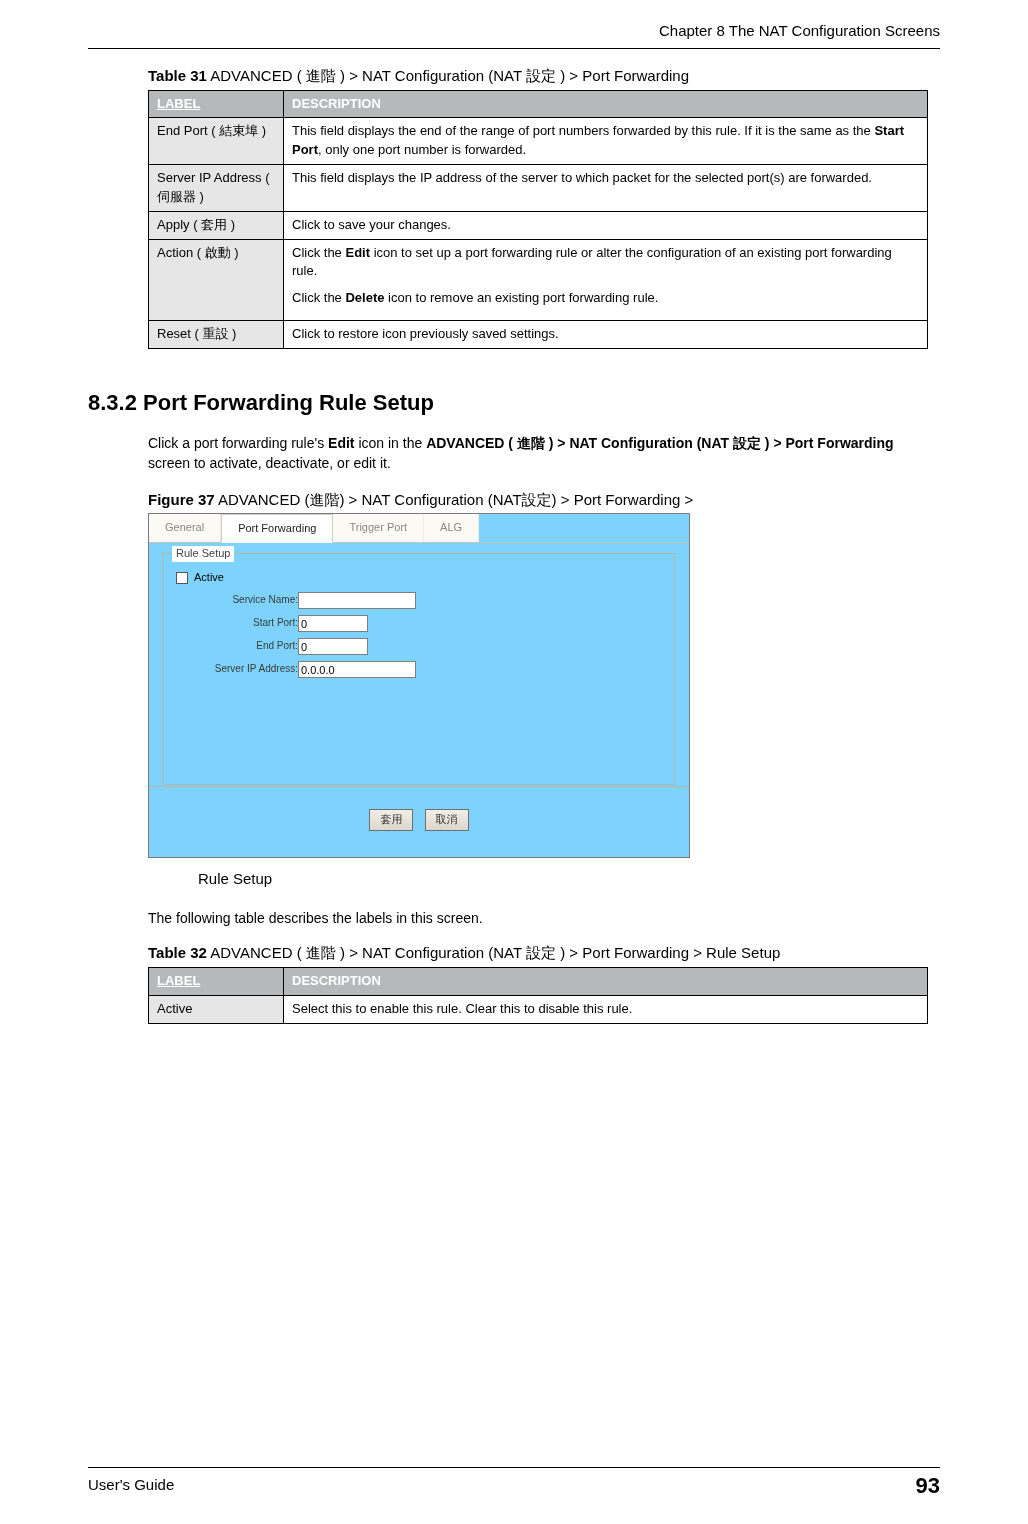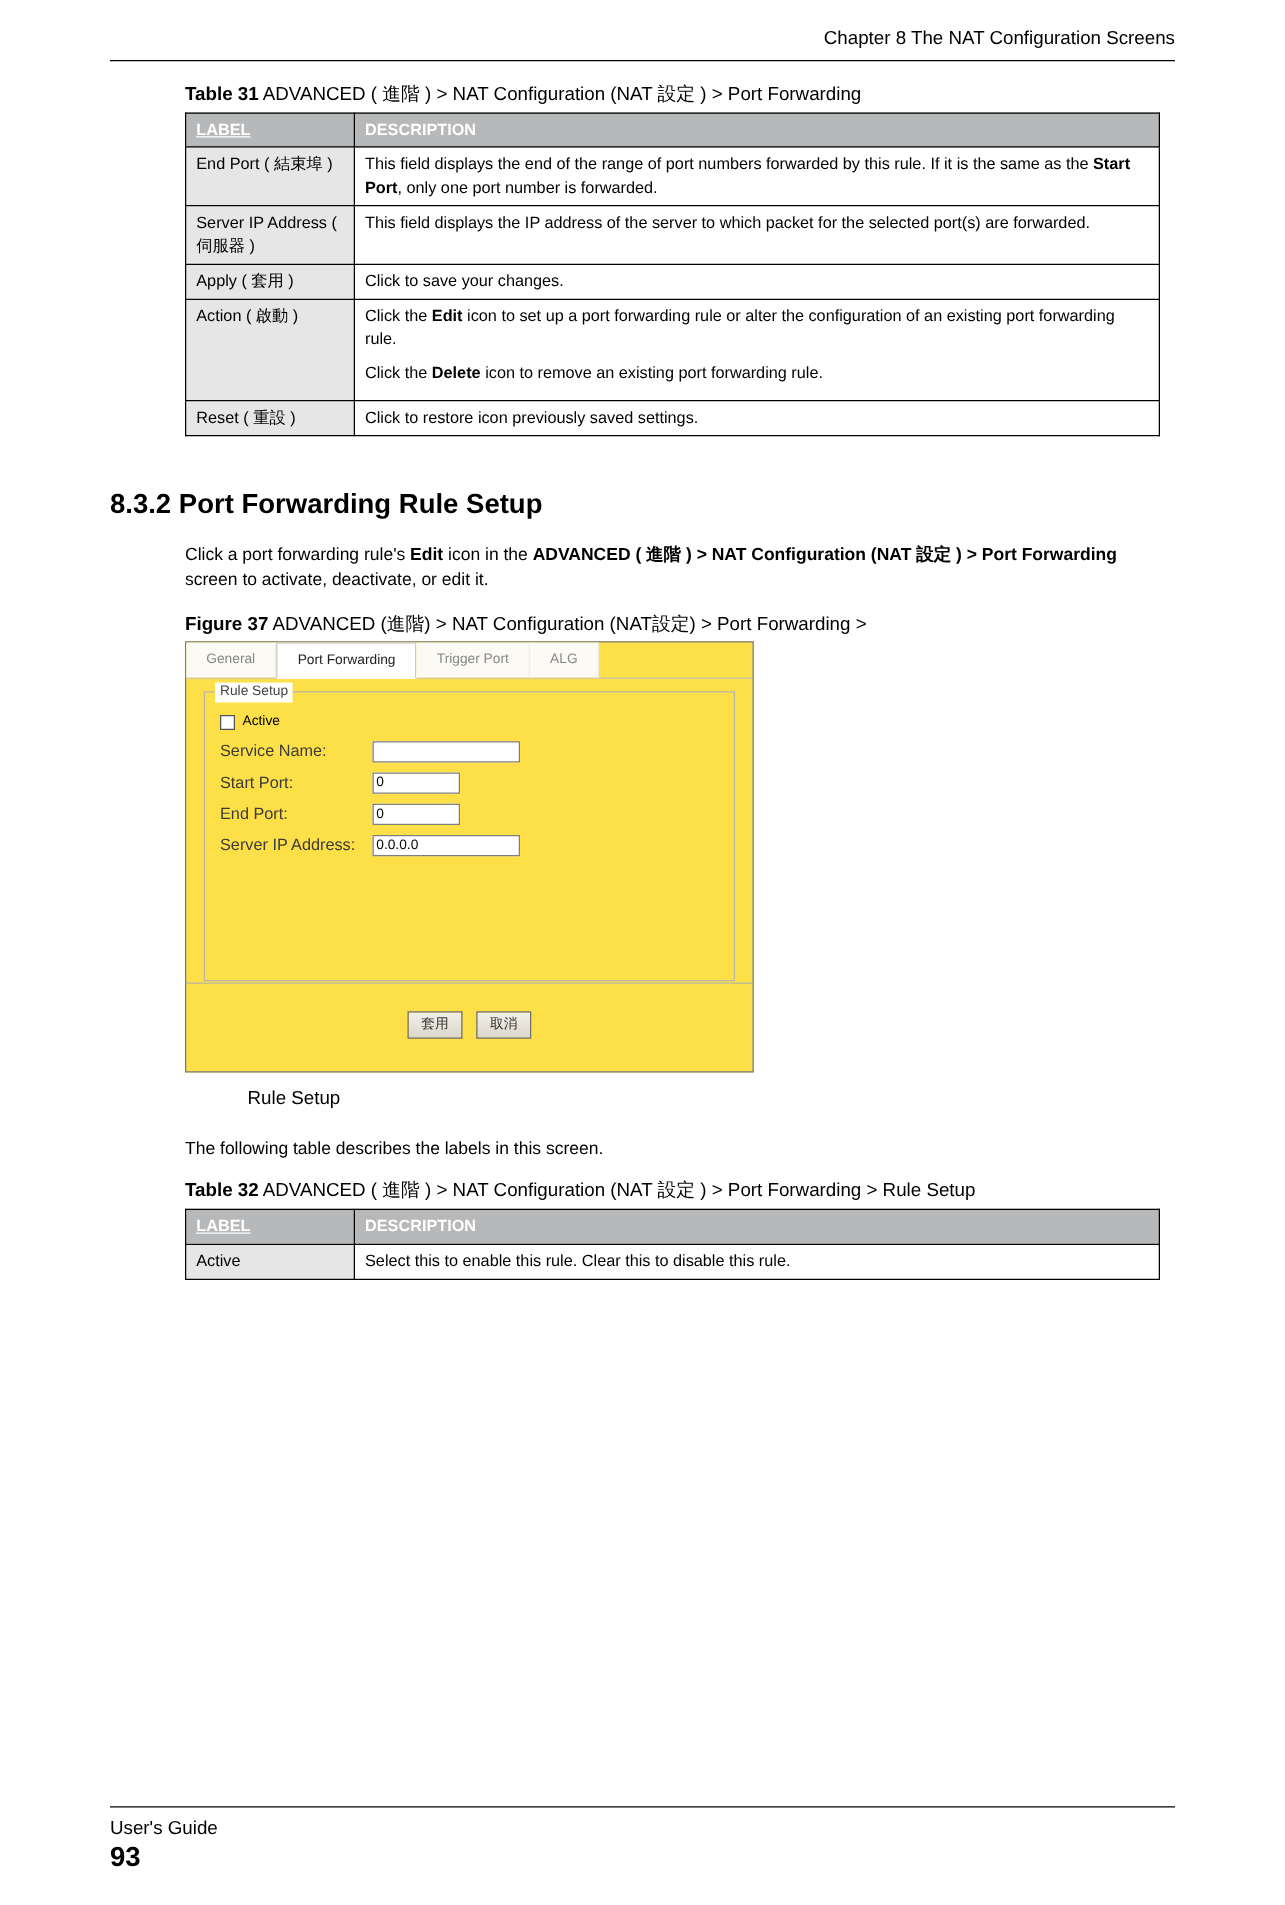--- a/index.html
+++ b/index.html
@@ -65,25 +65,25 @@
     p.fig-caption {
       font-family: Arial, Helvetica, sans-serif;
       font-size: 15px;
       margin-left: 60px;
       margin-top: 16px;
       margin-bottom: 2px;
     }
     p.fig-caption .num { font-weight: bold; }
     
     .ui-window {
-      width: 455px;
+      width: 542px;
       height: 345px;
       margin-left: 60px;
       border: 1px solid #7a7a7a;
-      background: #fde047;
+      background: #7dd3fc;
       font-family: Tahoma, Verdana, sans-serif;
       font-size: 11px;
       position: relative;
     }
     .ui-tabs {
       display: flex;
       border-bottom: 1px solid #c7c2b8;
     }
     .ui-tab {
       padding: 6px 16px 5px 16px;
@@ -110,21 +110,21 @@
     }
     .fieldset-legend {
       position: absolute;
       top: -8px; left: 8px;
       background: #fff;
       padding: 0 4px;
       color: #444;
       font-size: 11px;
     }
     .form-row { display: flex; align-items: center; margin-bottom: 6px; }
-    .form-label { width: 122px; color: #3a3a3a; font-size: 13px; }
+    .form-label { width: 122px; color: #3a3a3a; font-size: 10px; text-align: right; }
     .form-control {
       border: 1px solid #7f7f7f;
       height: 17px;
       font-size: 11px;
       padding: 0 2px;
       background:#fff;
       color:#000;
     }
     .form-control.short { width: 70px; }
     .form-control.mid { width: 118px; }
@@ -162,21 +162,20 @@
     .page-footer {
       position: absolute;
       bottom: 22px;
       left: 88px; right: 88px;
       border-top: 1px solid #000;
       padding-top: 6px;
       display: flex;
       justify-content: space-between;
       font-family: Arial, Helvetica, sans-serif;
       font-size: 15px;
-      flex-direction: column;
     }
     .page-footer .pn { font-weight: bold; font-size: 22px; margin-top:-4px;}
     .action-para p { margin-bottom: 8px; }
   </style>
 </head>
 <body>
 
 <div class="running-head">Chapter 8 The NAT Configuration Screens</div>
 
 <p class="table-caption">

